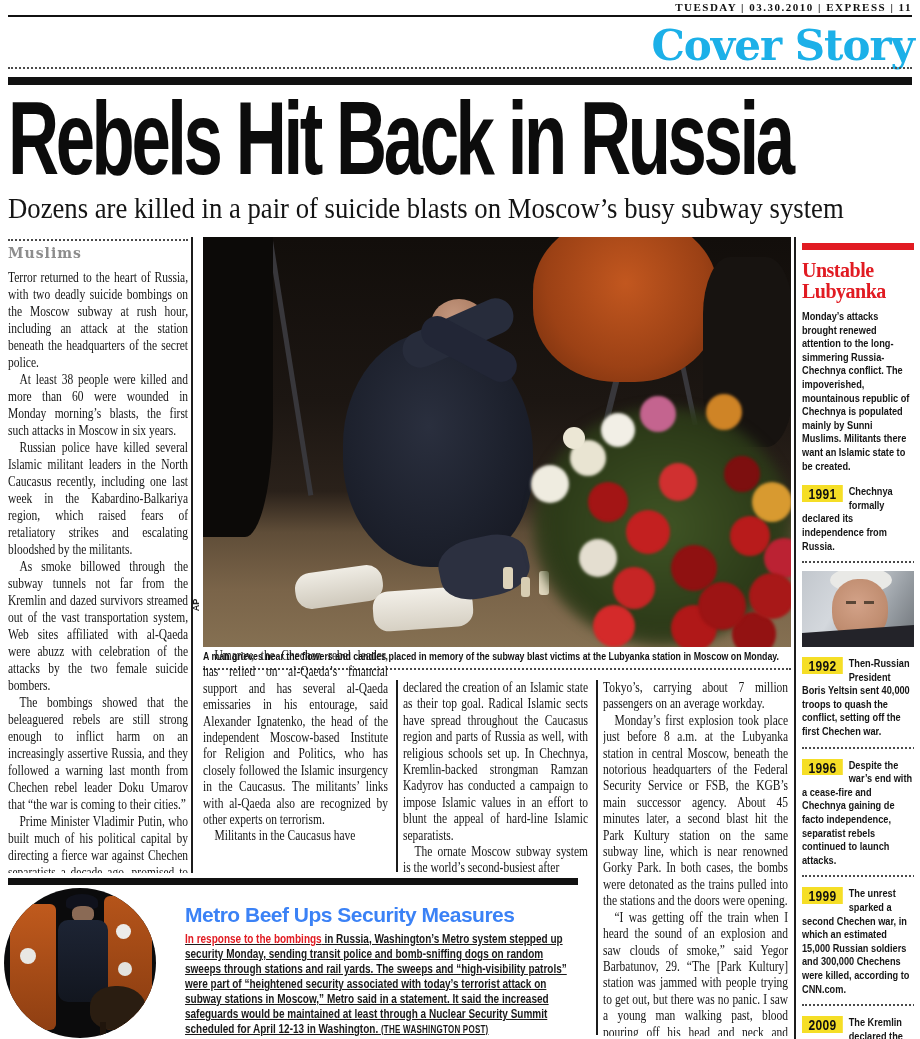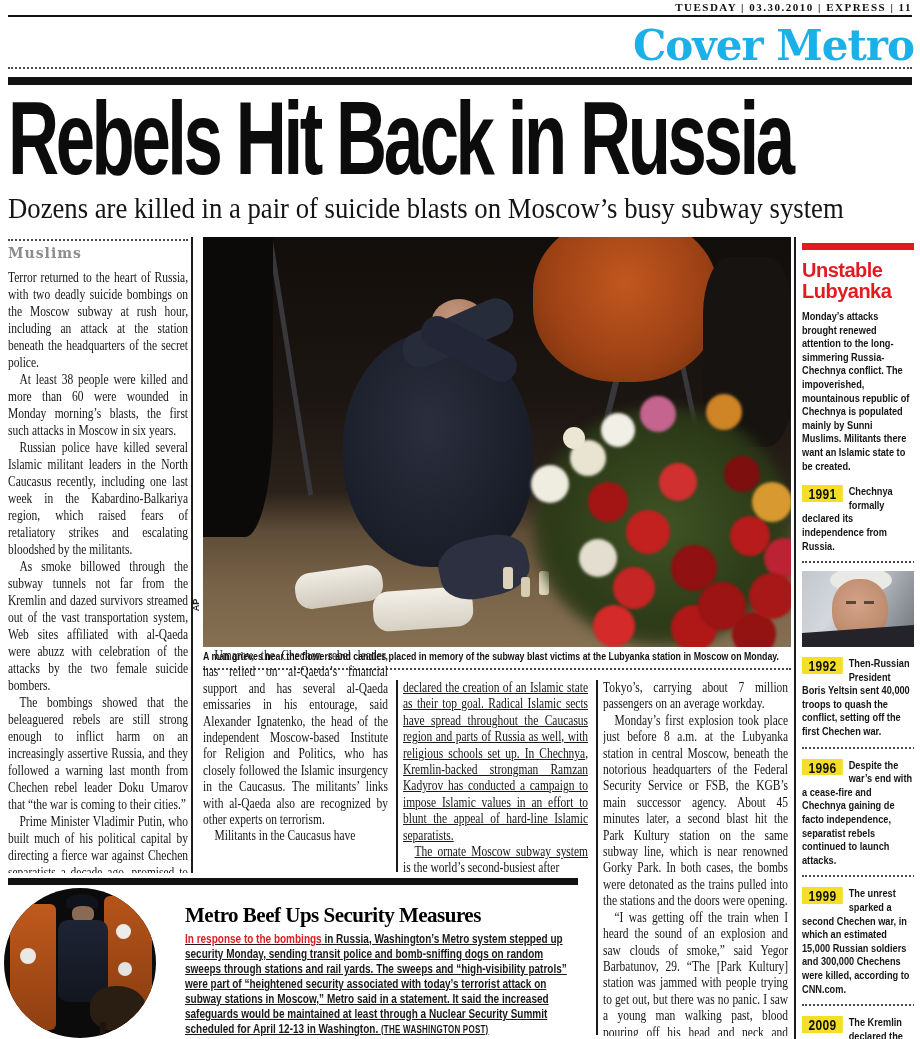--- a/index.html
+++ b/index.html
@@ -45,21 +45,21 @@
   
   .col { position:absolute; overflow:hidden; }
   .colinner {
     width:122%; transform:scaleX(0.82); transform-origin:0 0;
     font-size:14px; line-height:17px; text-align:justify; color:#141414;
   }
   .col2 .colinner, .col3 .colinner, .col4 .colinner { line-height:16.4px; }
   .col p.ind { text-indent:14px; }
   .col1 { left:8px;  top:239px; width:180px; height:634px; }
   .col2 { left:203px; top:648px; width:185px; height:193px; }
-  .col3 { left:403px; top:680px; width:185px; height:193px;text-decoration:underline; }
+  .col3 { left:403px; top:680px; width:185px; height:193px; }
   .col4 { left:603px; top:680px; width:185px; height:356px; }
   .col1-dotrule { margin-bottom:4px; }
   .moscow-label {
     font-family:"DejaVu Serif", serif; font-weight:bold; font-size:14px;
     color:#8d8d8d; letter-spacing:1px; margin:2px 0 8px 0;
   }
   
   .photo {
     position:absolute; left:203px; top:237px; width:588px; height:410px;
     background:linear-gradient(180deg,#120e0b 0%,#1c1612 40%,#2a211a 62%,#5f4d38 72%,#7a6449 86%,#857052 100%);
@@ -74,21 +74,21 @@
   .caption {
     position:absolute; left:203px; top:650px; width:588px;
     font-family:"Liberation Sans", sans-serif; font-weight:bold; font-size:11px;
     color:#111; white-space:nowrap; transform:scaleX(0.8); transform-origin:0 0;
   }
   .rule-under-caption { position:absolute; left:203px; top:668px; width:588px; }
   
   .sidebar { position:absolute; left:802px; top:243px; width:112px; height:796px; overflow:hidden; }
   .side-redbar { height:7px; background:#e11b22; margin-bottom:10px; }
   .side-title {
-    font-family:Liberation Sans, sans-serif; font-weight:bold; font-size:20px;
+    font-family:Liberation Serif, serif; font-weight:bold; font-size:20px;
     line-height:21px; color:#e11b22; letter-spacing:-0.5px; margin-bottom:8px;
   }
   .cond { width:125%; transform:scaleX(0.8); transform-origin:0 0;
     font-family:"Liberation Sans", sans-serif; font-weight:bold;
     font-size:11.5px; line-height:13.6px; color:#151515; }
   .side-intro { margin-bottom:10px; }
   .tl-entry { padding-top:2px; }
   .tl-sep { margin:8px 0 8px 0; width:125%; }
   .badge {
     float:left; background:#f5de26; color:#101010; font-size:15px;
@@ -99,41 +99,41 @@
     background:linear-gradient(120deg,#c2c7cd 0%,#d4d8dd 35%,#9aa0a6 70%,#6d7277 100%);
   }
   
   .metro-bar { position:absolute; left:8px; top:878px; width:570px; height:7px; background:#111; }
   .metro-photo {
     position:absolute; left:4px; top:888px; width:152px; height:150px;
     border-radius:50%; background:#0b0b0c; overflow:hidden;
   }
   .metro-title {
     position:absolute; left:185px; top:903px;
-    font-family:Liberation Serif, serif; font-weight:bold; font-size:21px; color:#000000;
+    font-family:Liberation Sans, sans-serif; font-weight:bold; font-size:21px; color:#3b82f6;
     letter-spacing:-0.5px;
   }
   .metro-body {
     position:absolute; left:185px; top:932px; width:395px; overflow:hidden; height:104px;text-decoration:underline;
   }
   .metro-body .cond { font-size:12.5px; line-height:15px; color:#1a1a1a; }
   .metro-body .lead { color:#e11b22; }
   .metro-body .credit { font-size:10px; letter-spacing:0.3px; }
   
   .sneaker { position:absolute; border-radius:16px; }
   .flowers-underlay { position:absolute; border-radius:50%; filter:blur(6px); }
 </style>
 </head>
 <body>
 
 <div class="page">
 
   <div class="dateline">TUESDAY | 03.30.2010 | EXPRESS | 11</div>
   <div class="toprule"></div>
-  <div class="cover-story">Cover Metro</div>
+  <div class="cover-story">Cover Story</div>
   <div class="dotrule rule-under-cover"></div>
   <div class="blackbar"></div>
 
   <div class="headline">Rebels Hit Back in Russia</div>
   <div class="deck">Dozens are killed in a pair of suicide blasts on Moscow’s busy subway system</div>
 
   <div class="vrule vr-col1"></div>
   <div class="vrule vr-col3"></div>
   <div class="vrule vr-col4"></div>
   <div class="vrule vr-side"></div>

